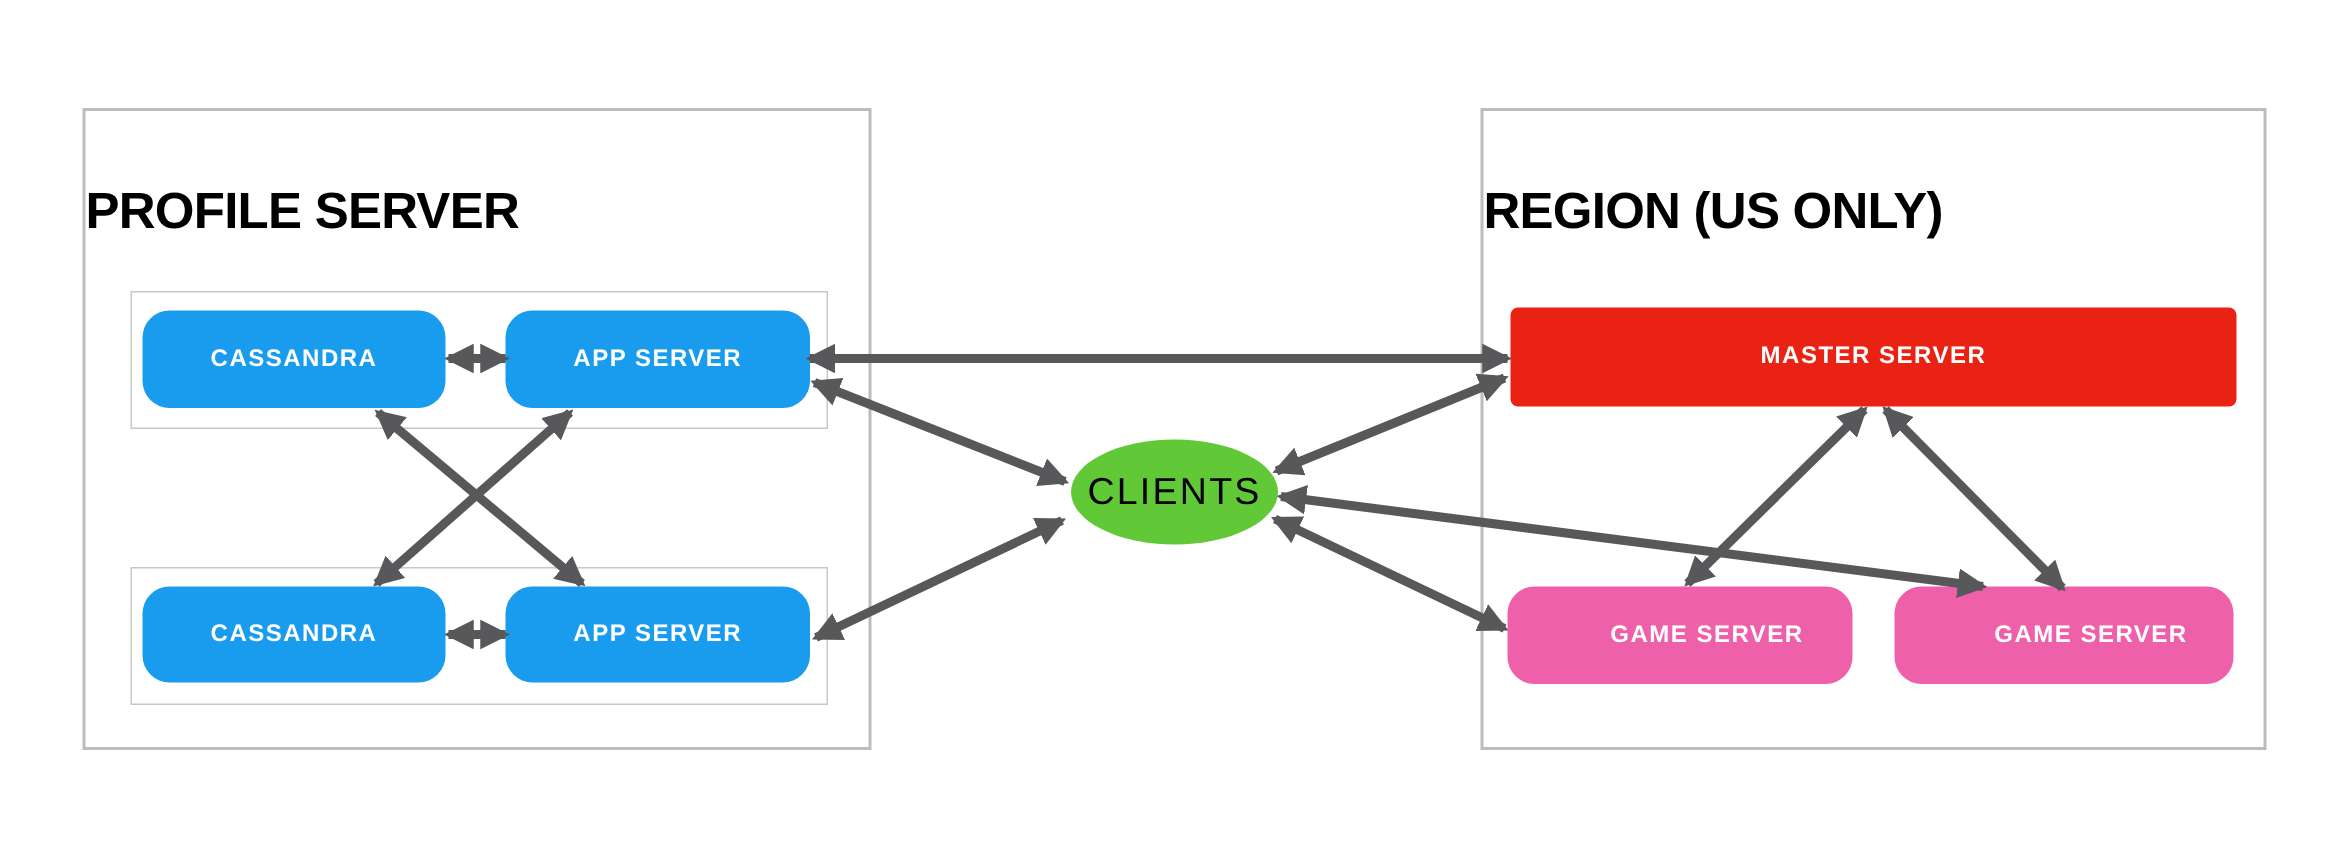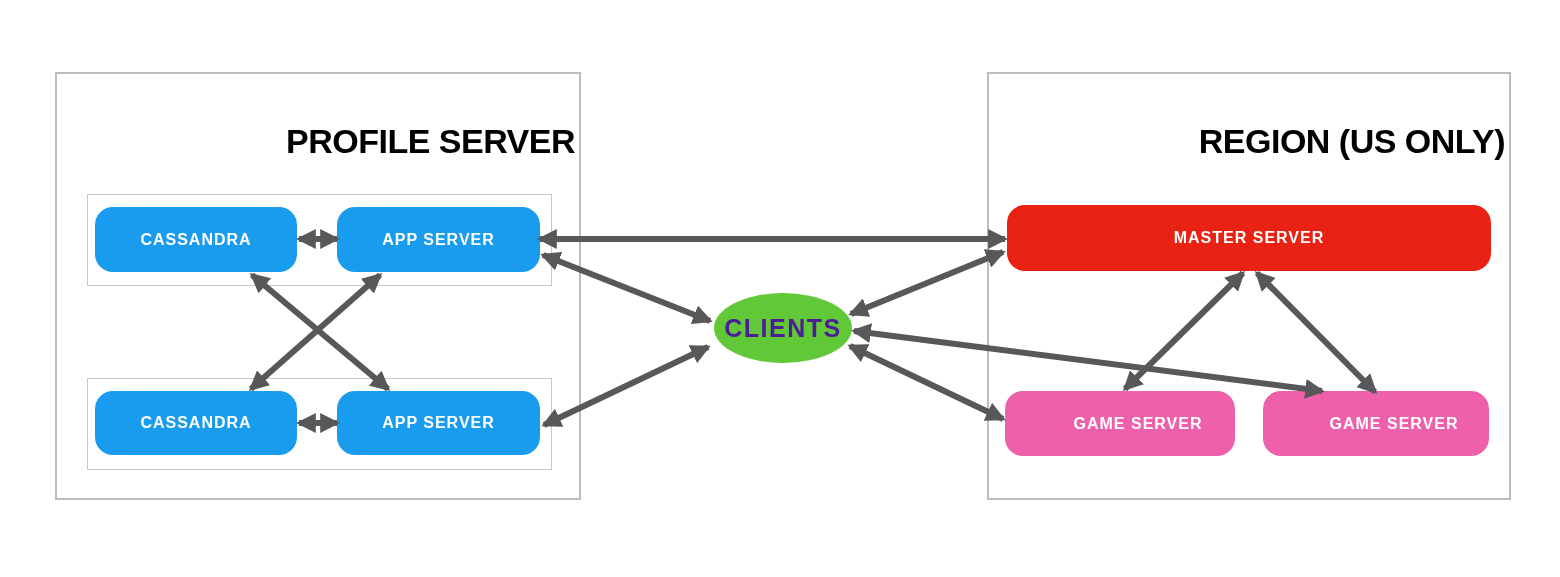--- a/index.html
+++ b/index.html
@@ -4,37 +4,37 @@
 <style>
   html,body{margin:0;padding:0;background:#FFFFFF;}
   .stage{
     position:relative;width:1560px;height:577px;background:#FFFFFF;overflow:hidden;
     font-family:"Liberation Sans","DejaVu Sans",sans-serif;
   }
   .group{
     position:absolute;border:2px solid #BCBCBF;background:#FFFFFF;box-sizing:border-box;
   }
   .group-title{
-    position:absolute;left:0;right:4px;top:48px;text-align:right;
+    position:absolute;left:0;right:4px;top:48px;text-align:left;
     font-size:34px;font-weight:bold;color:#000000;letter-spacing:-0.5px;
   }
   .cluster{
     position:absolute;border:1px solid #C8C8CB;background:#FFFFFF;box-sizing:border-box;
   }
   .node{
     position:absolute;display:flex;align-items:center;justify-content:center;
     color:#FFFFFF;font-weight:bold;font-size:16px;letter-spacing:1px;
     border-radius:18px;box-sizing:border-box;white-space:nowrap;
   }
   .node.blue{background:#1A9CEE;}
-  .node.red{background:#EA2213;border-radius:18px;}
+  .node.red{background:#EA2213;border-radius:5px;}
   .node.pink{background:#EE60AA;padding-left:36px;}
   .ellipse{
     position:absolute;display:flex;align-items:center;justify-content:center;
-    background:#61C838;color:#4c1d95;font-weight:bold;font-size:25px;letter-spacing:1.5px;
+    background:#61C838;color:#000000;font-weight:normal;font-size:25px;letter-spacing:1.5px;
     border-radius:50%;
   }
   #edges{
     position:absolute;left:0;top:0;width:1560px;height:577px;pointer-events:none;
   }
   #edges line{stroke-width:6;}
 </style>
 </head>
 <body>
 

